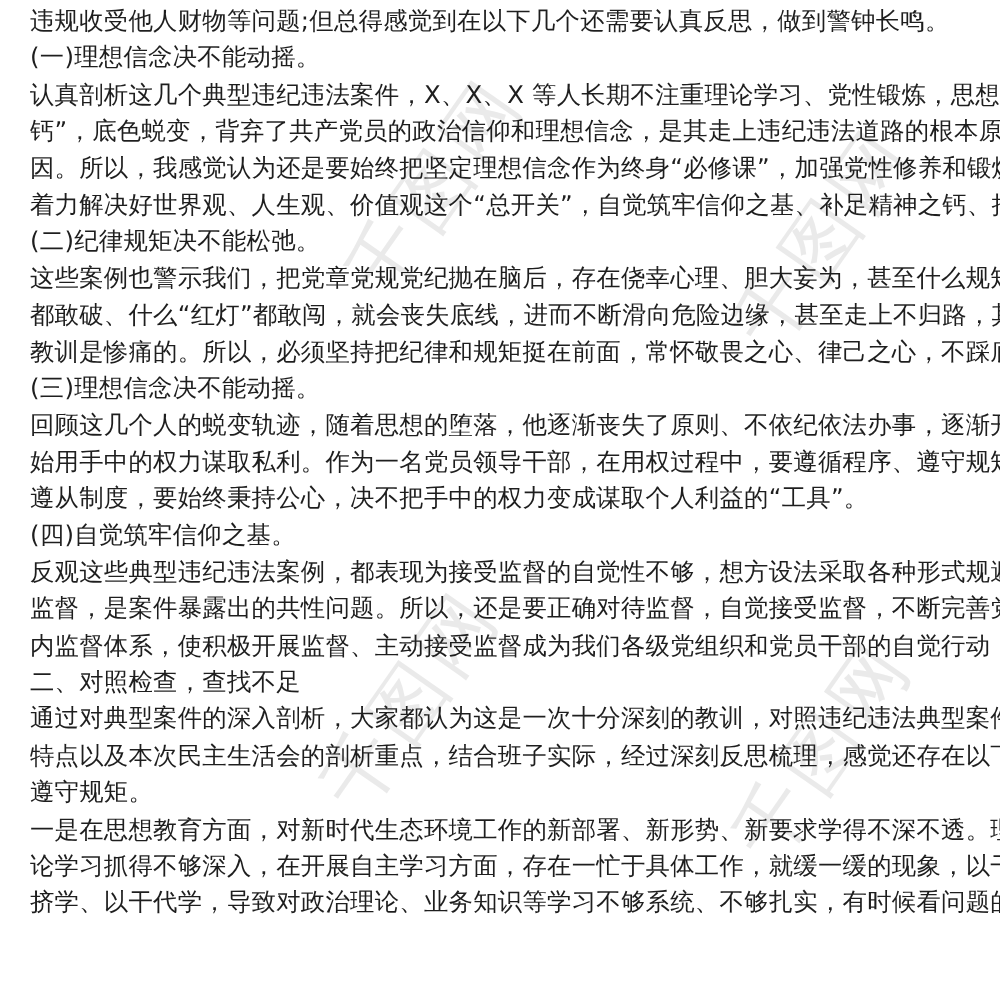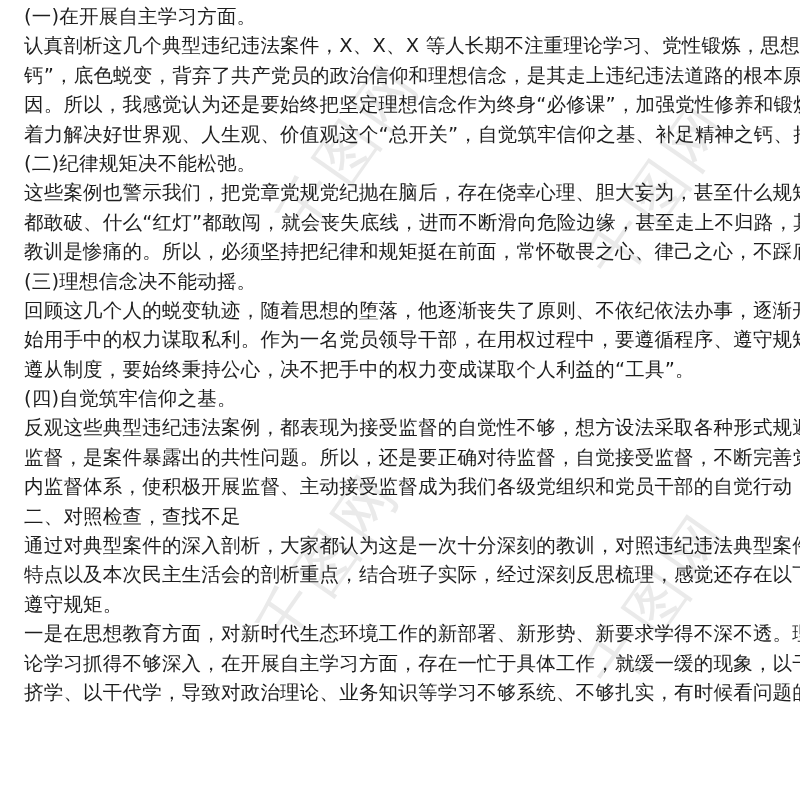--- a/index.html
+++ b/index.html
@@ -19,21 +19,22 @@
 </style>
 </head>
 <body>
 
 <div class="watermark" style="left:250px;top:110px;">千图网</div>
 <div class="watermark" style="left:560px;top:150px;">千图网</div>
 <div class="watermark" style="left:230px;top:520px;">千图网</div>
 <div class="watermark" style="left:560px;top:560px;">千图网</div>
 
 <div class="doc">
-  <div class="line">(一)在开展自主学习方面。</div>
+  <div class="line">违规收受他人财物等问题;但总得感觉到在以下几个还需要认真反思，做到警钟长鸣。</div>
+  <div class="line">(一)理想信念决不能动摇。</div>
   <div class="line">认真剖析这几个典型违纪违法案件，X、X、X 等人长期不注重理论学习、党性锻炼，思想“缺</div>
   <div class="line">钙”，底色蜕变，背弃了共产党员的政治信仰和理想信念，是其走上违纪违法道路的根本原</div>
   <div class="line">因。所以，我感觉认为还是要始终把坚定理想信念作为终身“必修课”，加强党性修养和锻炼，</div>
   <div class="line">着力解决好世界观、人生观、价值观这个“总开关”，自觉筑牢信仰之基、补足精神之钙、把</div>
   <div class="line">(二)纪律规矩决不能松弛。</div>
   <div class="line">这些案例也警示我们，把党章党规党纪抛在脑后，存在侥幸心理、胆大妄为，甚至什么规矩</div>
   <div class="line">都敢破、什么“红灯”都敢闯，就会丧失底线，进而不断滑向危险边缘，甚至走上不归路，其</div>
   <div class="line">教训是惨痛的。所以，必须坚持把纪律和规矩挺在前面，常怀敬畏之心、律己之心，不踩底</div>
   <div class="line">(三)理想信念决不能动摇。</div>
   <div class="line">回顾这几个人的蜕变轨迹，随着思想的堕落，他逐渐丧失了原则、不依纪依法办事，逐渐开</div>

